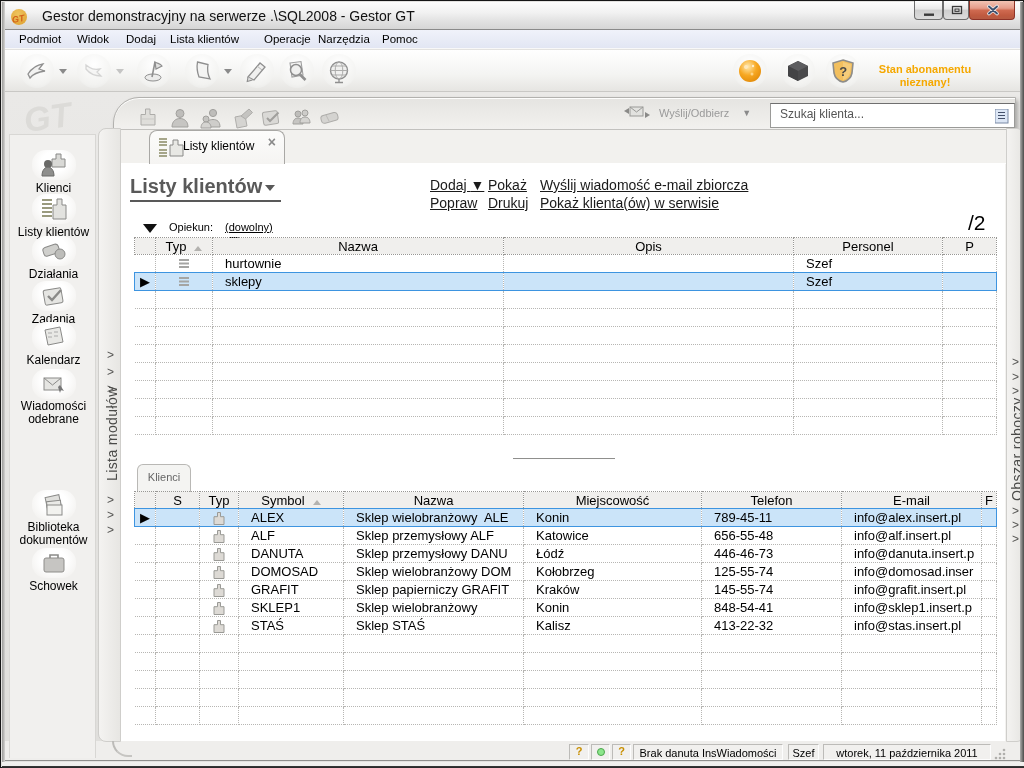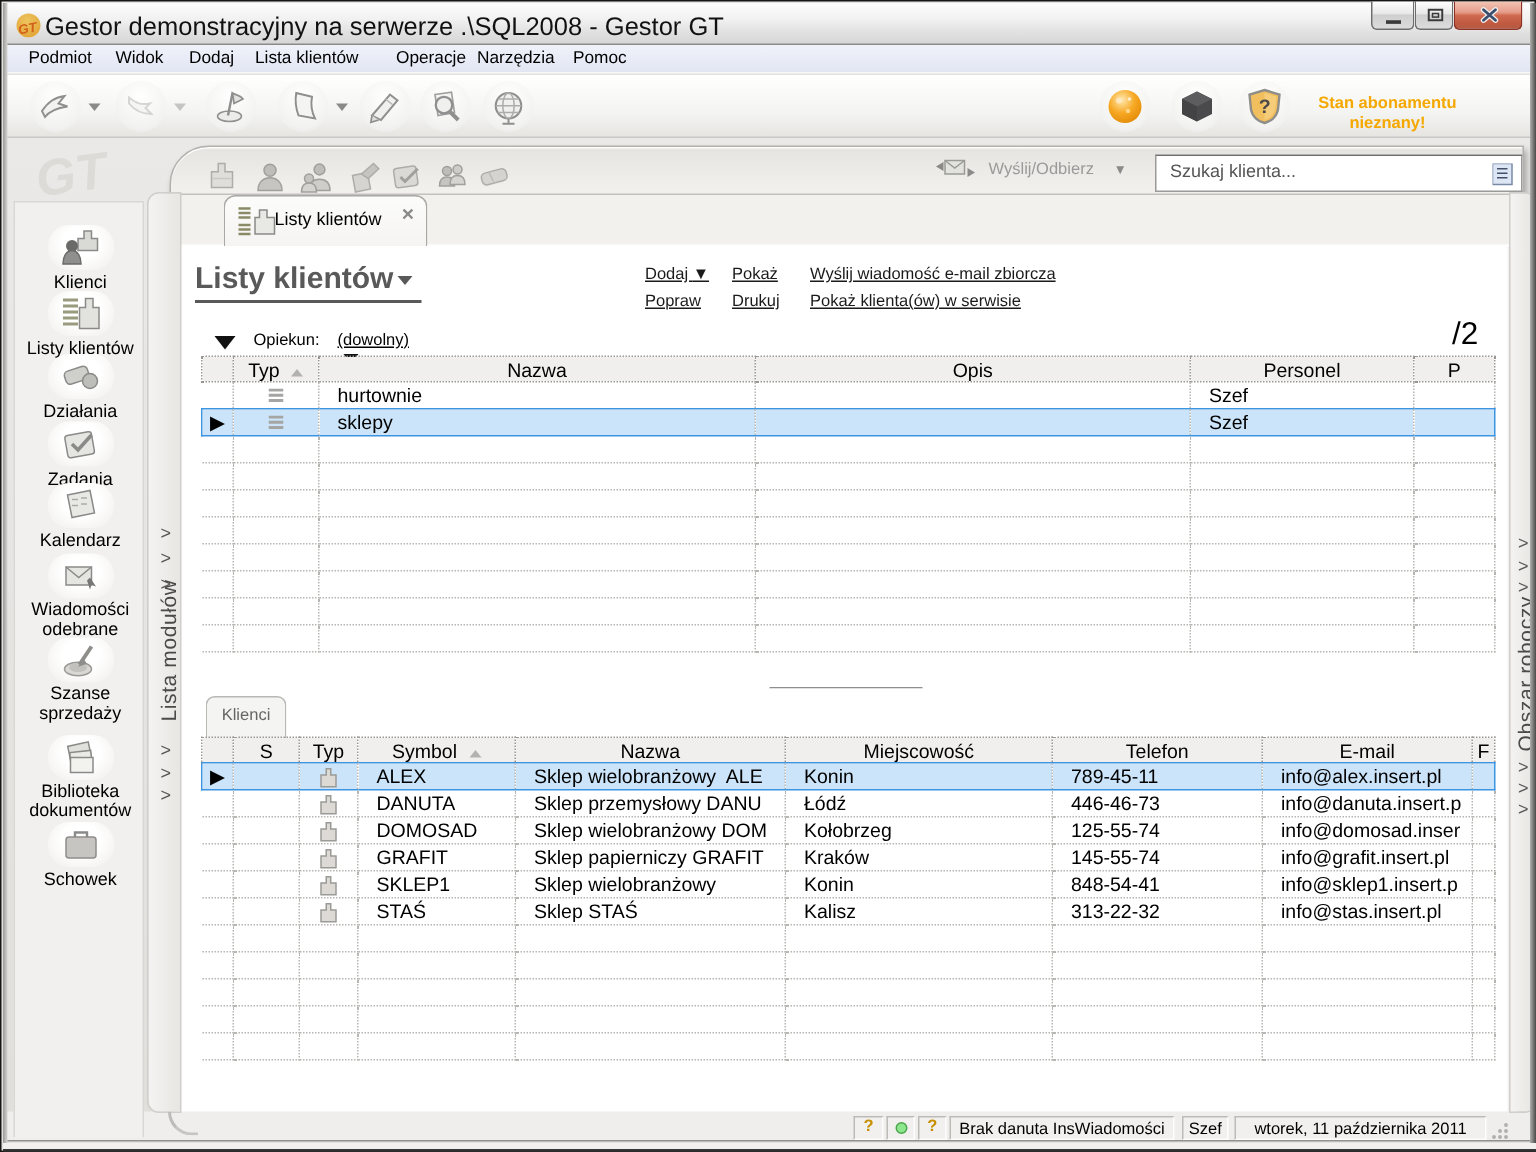--- a/index.html
+++ b/index.html
@@ -5,21 +5,21 @@
 * { margin:0; padding:0; box-sizing:border-box; }
 html,body { width:1024px; height:768px; overflow:hidden; }
 body { font-family:"Liberation Sans", sans-serif; position:relative; background:#000; }
 .win { position:absolute; left:0; top:0; width:1024px; height:768px; background:#e3e2e0; border:1px solid #161616; }
 
 .titlebar { position:absolute; left:1px; top:1px; width:1022px; height:27px;
   background:linear-gradient(180deg,#fdfdfd 0%,#f1f1f1 40%,#e2e2e2 70%,#d6d6d6 100%); }
 .titlebar .ticon { position:absolute; left:9px; top:7px; width:16px; height:16px; border-radius:50%;
   background:radial-gradient(circle at 45% 30%,#eec45e,#e2a83a 75%,#f5f5f5 92%); }
 .titlebar .ticon span { position:absolute; left:1px; top:5px; font-size:9px; font-weight:bold; color:#d2601a; font-style:italic; transform:rotate(-10deg); }
-.titlebar .ttext { position:absolute; left:28px; top:6px; font-size:17px; color:#111; }
+.titlebar .ttext { position:absolute; left:40px; top:6px; font-size:14px; color:#111; }
 .wbtns { position:absolute; right:8px; top:0; height:19px; }
 .wbtn { position:absolute; top:0; height:19px; border:1px solid #6d6d6d; border-top:none;
   background:linear-gradient(180deg,#fefefe,#e8e8e8 45%,#cfcfcf 50%,#dcdcdc); }
 .wbtn.min { right:72px; width:29px; border-radius:0 0 4px 4px; }
 .wbtn.max { right:46px; width:26px; border-radius:0 0 4px 4px; }
 .wbtn.cls { right:0; width:46px; border-radius:0 0 4px 4px;
   background:linear-gradient(180deg,#f2c4b4,#e59c8a 40%,#cf6a50 52%,#c05a40 80%,#b55a42); border-color:#8e3226;}
 .wbtn .glyph { position:absolute; left:0; top:0; width:100%; height:100%; }
 
 .menubar { position:absolute; left:1px; top:28px; width:1022px; height:20px; border-top:1px solid #8a8a8a;
@@ -56,21 +56,21 @@
 .search span { position:absolute; left:9px; top:3px; }
 
 .tabstrip { position:absolute; left:1px; top:31px; width:901px; height:35px; background:#f2f1ee; border-top:1px solid #c2c1be; border-bottom:1px solid #fff;}
 .tab1 { position:absolute; left:35px; top:32px; width:136px; height:34px; background:linear-gradient(180deg,#fcfcfb,#f5f4f2); border:1px solid #a9a8a5; border-bottom:none; border-radius:8px 8px 0 0; }
 .tab1 .tx { position:absolute; left:33px; top:8px; font-size:12px; color:#000; }
 .tab1 .x { position:absolute; right:8px; top:3px; font-size:14px; color:#8a8a8a; font-weight:bold;}
 
 .content { position:absolute; left:19px; top:66px; width:872px; height:578px; background:#fff; }
 .h1 { position:absolute; left:-3px; top:11px; font-size:20px; font-weight:bold; color:#595959; border-bottom:2px solid #595959; padding-bottom:2px; padding-right:6px;}
 .h1 .dd2 { display:inline-block; width:0;height:0;border-left:5px solid transparent;border-right:5px solid transparent;border-top:6px solid #595959; margin-left:3px; vertical-align:middle;}
-.links a { position:absolute; font-size:11px; color:#1a1a1a; text-decoration:underline; white-space:nowrap;padding-left:42px; }
+.links a { position:absolute; font-size:14px; color:#1a1a1a; text-decoration:underline; white-space:nowrap;padding-left:42px; }
 .filter { position:absolute; left:0; top:55px; height:18px; font-size:11px; color:#000;}
 .slash2 { position:absolute; left:835px; top:47px; font-size:21px; color:#000; }
 
 table { border-collapse:collapse; table-layout:fixed; font-size:13px; }
 td { overflow:hidden; white-space:nowrap; padding:0; height:18px; }
 th { overflow:hidden; white-space:nowrap; padding:0; height:17px; font-weight:normal; }
 .grid { position:absolute; left:1px; }
 .grid th { background:#f0efed; border:1px dotted #989794; text-align:center; font-size:13px; }
 .grid td { border-right:1px dotted #b7b6b3; border-bottom:1px dotted #b7b6b3; }
 .grid td.lb { padding-left:12px; text-align:left; }
@@ -249,28 +249,20 @@
               <path d="M8 9 h4 M14 8 h4 M8 13 h4 M14 12 h4" stroke="#aaa"></path>
             </svg>
           </span>Kalendarz</div>
       <div class="sbitem" style="top:234px; line-height:13px;"><span class="ic">
             <svg width="28" height="26" viewBox="0 0 28 26">
               <rect x="4" y="7" width="17" height="12" fill="#e5e5e2" stroke="#8a8a88"></rect>
               <path d="M4 7 L12.5 14 L21 7" fill="none" stroke="#8a8a88"></path>
               <path d="M20 14 l4 6 l-3 -1 l-1 3 l-2 -6 z" fill="#777"></path>
             </svg>
           </span>Wiadomości<br>odebrane</div>
-      <div class="sbitem" style="top:290px; line-height:13px;"><span class="ic">
-            <svg width="28" height="26" viewBox="0 0 28 26">
-              <ellipse cx="12" cy="19" rx="9" ry="4.5" fill="#d9d8d5" stroke="#9a9995"></ellipse>
-              <ellipse cx="12" cy="18" rx="6" ry="3" fill="#c2c1be"></ellipse>
-              <path d="M21 4 L13 16" stroke="#8e8d8a" stroke-width="2.6"></path>
-              <path d="M15.5 12 l-3.5 5.5 l6 -2 z" fill="#8e8d8a"></path>
-            </svg>
-          </span>Szanse<br>sprzedaży</div>
       <div class="sbitem" style="top:355px; line-height:13px;"><span class="ic">
             <svg width="28" height="26" viewBox="0 0 28 26">
               <rect x="6" y="4" width="14" height="10" transform="rotate(-12 13 9)" fill="#e0e0dd" stroke="#8a8a88"></rect>
               <rect x="7" y="9" width="14" height="10" transform="rotate(-6 14 14)" fill="#eaeae7" stroke="#8a8a88"></rect>
               <rect x="7" y="13" width="15" height="10" fill="#f2f2ef" stroke="#8a8a88"></rect>
             </svg>
           </span>Biblioteka<br>dokumentów</div>
       <div class="sbitem" style="top:413px"><span class="ic">
             <svg width="28" height="26" viewBox="0 0 28 26">
               <rect x="4" y="8" width="20" height="14" rx="2" fill="#c6c5c2" stroke="#8e8d8a"></rect>
@@ -528,20 +520,33 @@
                 <td class="lb">789-45-11</td>
                 <td class="lb">info@alex.insert.pl</td>
                 <td></td>
               </tr>
           <tr>
                 <td></td>
                 <td></td>
                 <td class="jug"><svg width="14" height="15" viewBox="0 0 14 15">
                     <path d="M5.5 1.5 h3 v4.2 h3.5 v7.8 h-10 v-7.8 h3.5 z" fill="#dddad5" stroke="#9a9a96"></path>
                   </svg></td>
+                <td class="lb">ALF</td>
+                <td class="lb">Sklep przemysłowy ALF</td>
+                <td class="lb">Katowice</td>
+                <td class="lb">656-55-48</td>
+                <td class="lb">info@alf.insert.pl</td>
+                <td></td>
+              </tr>
+          <tr>
+                <td></td>
+                <td></td>
+                <td class="jug"><svg width="14" height="15" viewBox="0 0 14 15">
+                    <path d="M5.5 1.5 h3 v4.2 h3.5 v7.8 h-10 v-7.8 h3.5 z" fill="#dddad5" stroke="#9a9a96"></path>
+                  </svg></td>
                 <td class="lb">DANUTA</td>
                 <td class="lb">Sklep przemysłowy DANU</td>
                 <td class="lb">Łódź</td>
                 <td class="lb">446-46-73</td>
                 <td class="lb">info@danuta.insert.p</td>
                 <td></td>
               </tr>
           <tr>
                 <td></td>
                 <td></td>
@@ -583,21 +588,21 @@
               </tr>
           <tr>
                 <td></td>
                 <td></td>
                 <td class="jug"><svg width="14" height="15" viewBox="0 0 14 15">
                     <path d="M5.5 1.5 h3 v4.2 h3.5 v7.8 h-10 v-7.8 h3.5 z" fill="#dddad5" stroke="#9a9a96"></path>
                   </svg></td>
                 <td class="lb">STAŚ</td>
                 <td class="lb">Sklep STAŚ</td>
                 <td class="lb">Kalisz</td>
-                <td class="lb">313-22-32</td>
+                <td class="lb">413-22-32</td>
                 <td class="lb">info@stas.insert.pl</td>
                 <td></td>
               </tr>
           <tr>
                 <td></td>
                 <td></td>
                 <td></td>
                 <td></td>
                 <td></td>
                 <td></td>

